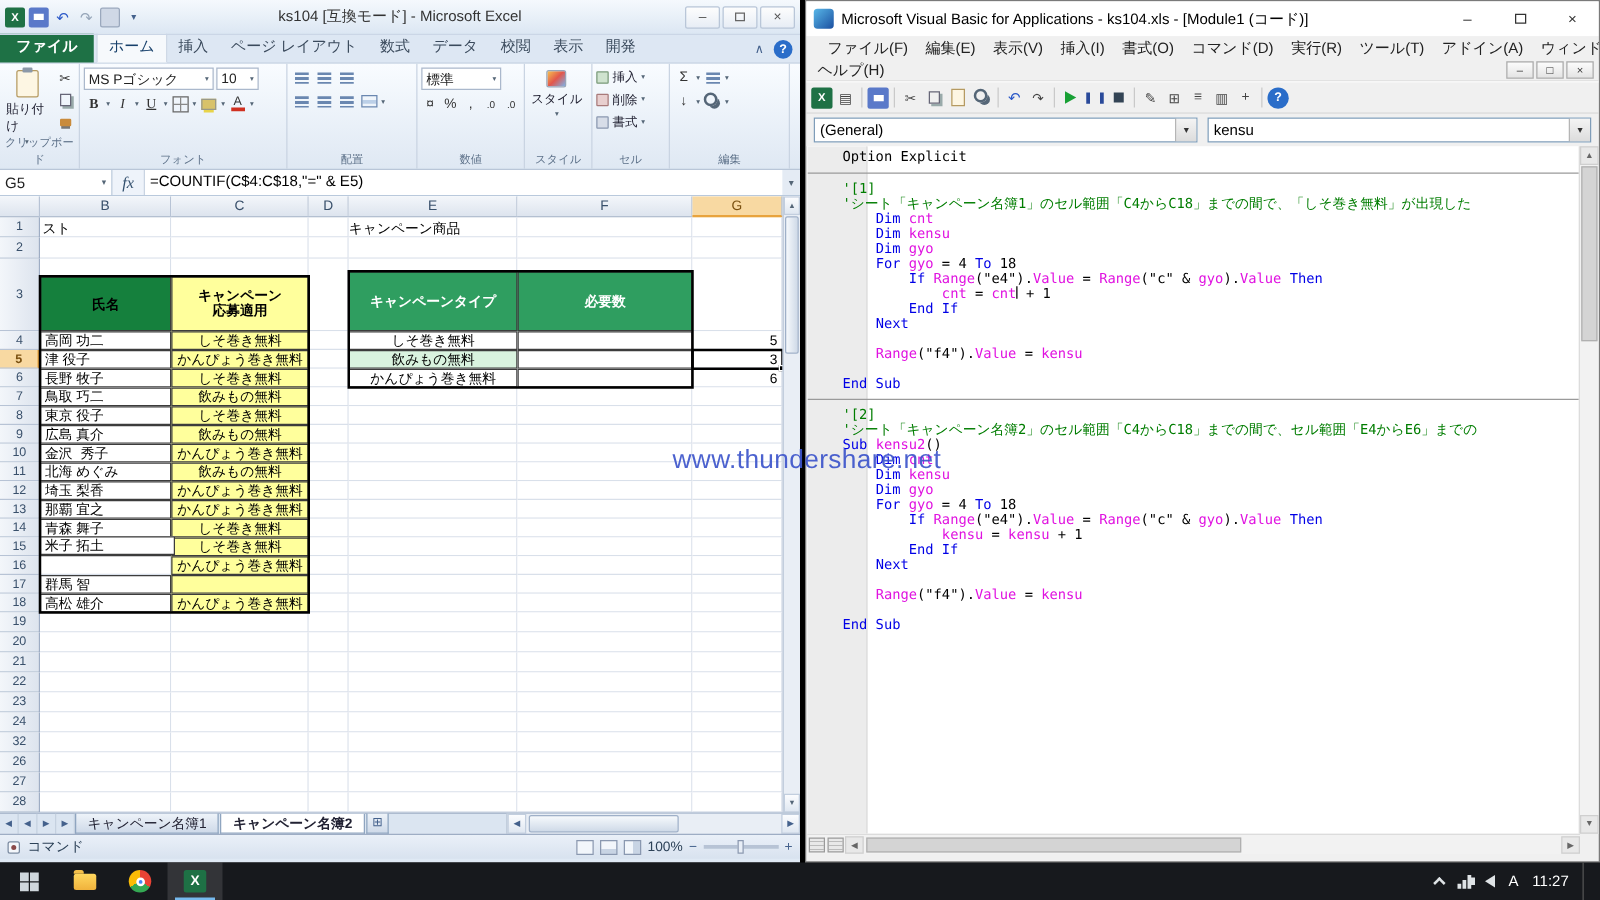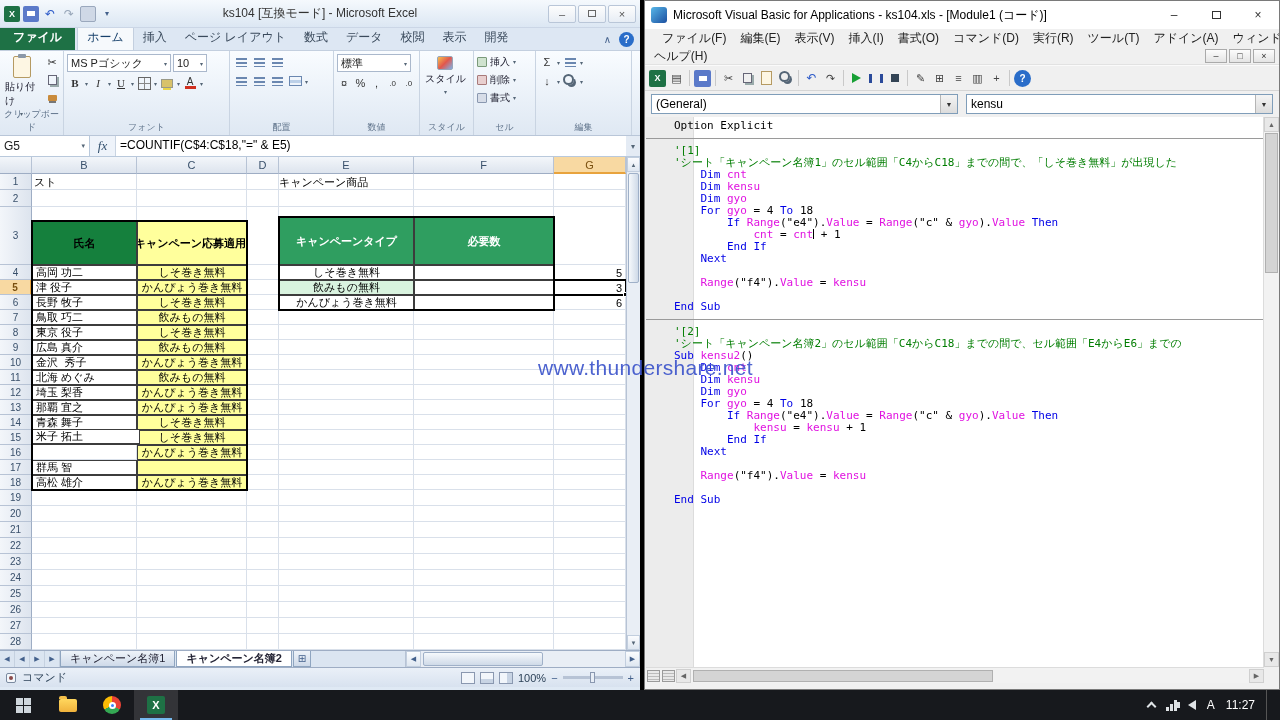--- a/index.html
+++ b/index.html
@@ -77,21 +77,21 @@
 .colhdr{position:absolute;top:0;height:17px;background:linear-gradient(#f3f6fa,#dde4ee);border-right:1px solid #b7c3d5;border-bottom:1px solid #9eadc4;font-size:11px;color:#39506b;display:flex;align-items:center;justify-content:center}
 .colhdr.sel{background:#f8d9a2;border-bottom:2px solid #e8a33d;color:#7a5010}
 .rowhdr{position:absolute;left:0;width:32px;background:linear-gradient(90deg,#f3f6fa,#dde4ee);border-right:1px solid #9eadc4;border-bottom:1px solid #b7c3d5;font-size:10px;color:#39506b;display:flex;align-items:center;justify-content:center}
 .rowhdr.sel{background:#f8d9a2;border-right:2px solid #e8a33d;color:#7a5010;font-weight:bold}
 .gcell{position:absolute;border-right:1px solid #d9e0ea;border-bottom:1px solid #d9e0ea;background:#fff}
 .ocell{position:absolute;font-size:11px;display:flex;align-items:center;overflow:hidden;white-space:nowrap;color:#000}
 .ocell.tb{background:#fff;border:1px solid #3c3c3c;padding:0 3px}
 .ocell.center{justify-content:center;padding:0}
 .ocell.right{justify-content:flex-end;padding-right:4px}
 .ocell.bold{font-weight:bold}
-.ocell.two{flex-direction:row;justify-content:flex-end;line-height:12px}
+.ocell.two{flex-direction:column;justify-content:center;line-height:12px}
 .outline{position:absolute;border:2px solid #000;pointer-events:none}
 .selbox{position:absolute;border:2px solid #000;pointer-events:none}
 .fillhandle{position:absolute;right:-3px;bottom:-3px;width:5px;height:5px;background:#000;border:1px solid #fff}
 .vscroll{position:absolute;background:#e9eef5;border-left:1px solid #b7c3d5}
 .sbtn{height:15px;display:flex;align-items:center;justify-content:center;font-size:6px;color:#567;border:1px solid #c2cede;background:linear-gradient(#fbfcfe,#dfe7f1)}
 .vthumb{position:absolute;left:1px;right:1px;top:16px;height:110px;background:linear-gradient(90deg,#f6f9fc,#cfdae8);border:1px solid #9fb0c8;border-radius:2px}
 .sbtn.bottom{position:absolute;bottom:0;left:0;right:0}
 
 #xl-sheetbar{position:absolute;left:0;top:650px;width:640px;height:17px;background:#dbe5f1;display:flex;align-items:stretch;font-size:11px;border-top:1px solid #9eadc4}
 .snav{width:15px;display:flex;align-items:center;justify-content:center;font-size:7px;color:#44618c;border-right:1px solid #c5d1e0}
@@ -282,21 +282,21 @@
             <span class="ic ic-lines"></span>
             <span class="ic ic-lines"></span>
             <span class="ic ic-lines"></span>
             <span class="ic ic-merge"></span>
             <span class="arr">▾</span>
           </div>
           <div class="glabel">配置</div>
         </div>
         <div class="rgroup col" style="width: 86px;">
           <div class="hrow">
-            <div class="combo" style="width: 74px;">
+            <div class="combo" style="width: 64px;">
               <span class="ctext">標準</span>
               <span class="arr">▾</span>
             </div>
           </div>
           <div class="hrow">
             <span class="ic">¤</span>
             <span class="ic">%</span>
             <span class="ic">,</span>
             <span class="ic" style="font-size: 8px;">.0</span>
             <span class="ic" style="font-size: 8px;">.0</span>
@@ -523,21 +523,21 @@
         <div class="gcell" style="left: 279px; top: 397px; width: 135px; height: 16px;"></div>
         <div class="gcell" style="left: 414px; top: 397px; width: 140px; height: 16px;"></div>
         <div class="gcell" style="left: 554px; top: 397px; width: 72px; height: 16px;"></div>
         <div class="rowhdr" style="left: 0px; top: 413px; width: 32px; height: 16px;">24</div>
         <div class="gcell" style="left: 32px; top: 413px; width: 105px; height: 16px;"></div>
         <div class="gcell" style="left: 137px; top: 413px; width: 110px; height: 16px;"></div>
         <div class="gcell" style="left: 247px; top: 413px; width: 32px; height: 16px;"></div>
         <div class="gcell" style="left: 279px; top: 413px; width: 135px; height: 16px;"></div>
         <div class="gcell" style="left: 414px; top: 413px; width: 140px; height: 16px;"></div>
         <div class="gcell" style="left: 554px; top: 413px; width: 72px; height: 16px;"></div>
-        <div class="rowhdr" style="left: 0px; top: 429px; width: 32px; height: 16px;">25</div>
+        <div class="rowhdr" style="left: 0px; top: 429px; width: 32px; height: 16px;">32</div>
         <div class="gcell" style="left: 32px; top: 429px; width: 105px; height: 16px;"></div>
         <div class="gcell" style="left: 137px; top: 429px; width: 110px; height: 16px;"></div>
         <div class="gcell" style="left: 247px; top: 429px; width: 32px; height: 16px;"></div>
         <div class="gcell" style="left: 279px; top: 429px; width: 135px; height: 16px;"></div>
         <div class="gcell" style="left: 414px; top: 429px; width: 140px; height: 16px;"></div>
         <div class="gcell" style="left: 554px; top: 429px; width: 72px; height: 16px;"></div>
         <div class="rowhdr" style="left: 0px; top: 445px; width: 32px; height: 16px;">26</div>
         <div class="gcell" style="left: 32px; top: 445px; width: 105px; height: 16px;"></div>
         <div class="gcell" style="left: 137px; top: 445px; width: 110px; height: 16px;"></div>
         <div class="gcell" style="left: 247px; top: 445px; width: 32px; height: 16px;"></div>

